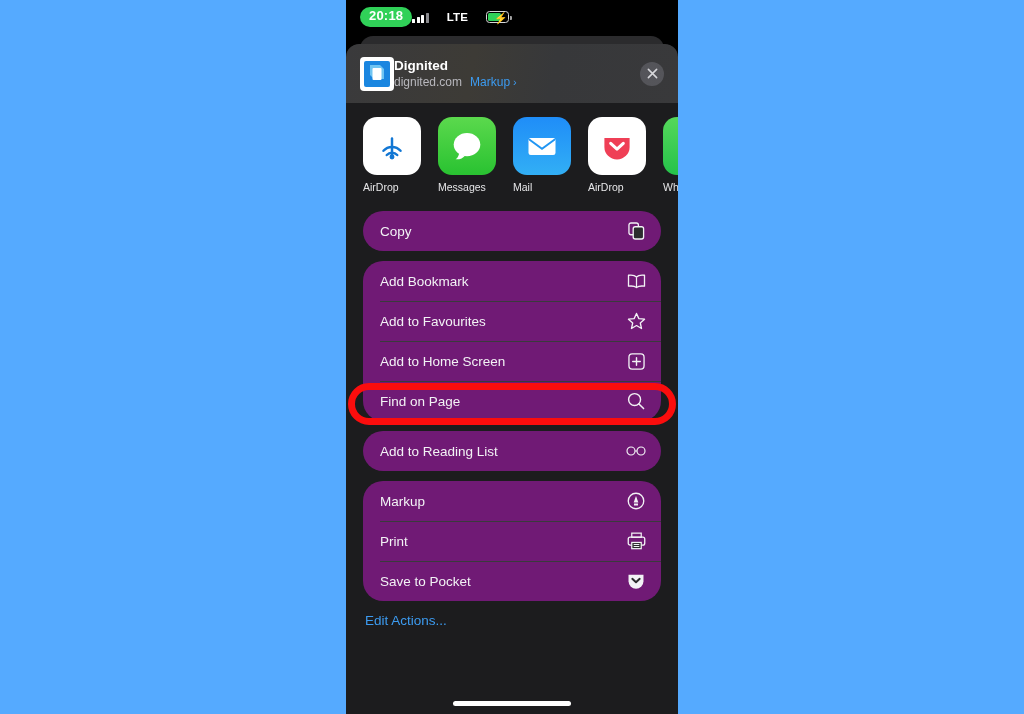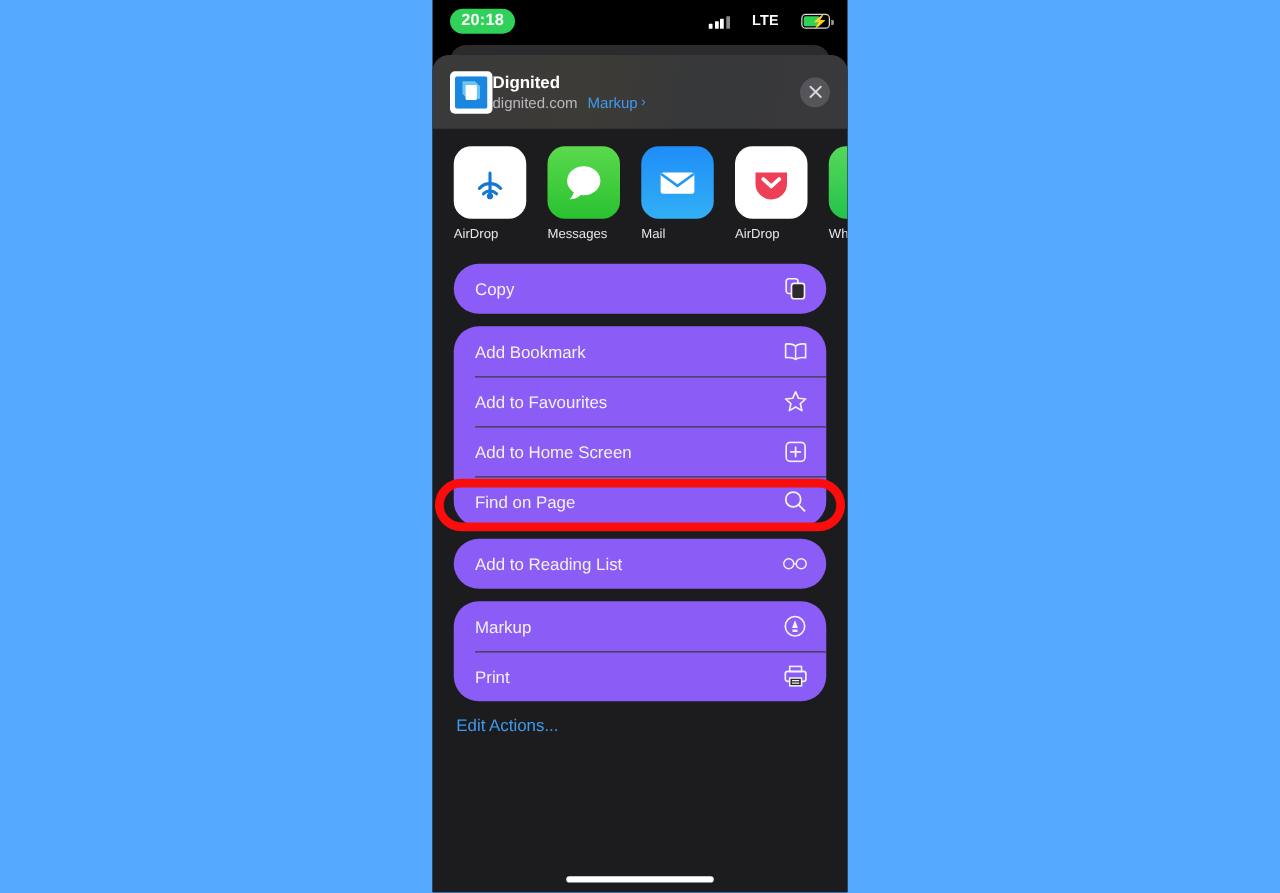--- a/index.html
+++ b/index.html
@@ -26,21 +26,20 @@
     overflow: hidden;
   }
 
   
   #status-bar {
     position: absolute;
     top: 0; left: 0; right: 0;
     height: 34px;
     display: flex;
     align-items: center;
-    justify-content: space-between;
     padding: 0 14px;
     box-sizing: border-box;
     z-index: 40;
   }
   #time-pill {
     background: #30d158;
     color: #ffffff;
     font-size: 13px;
     font-weight: bold;
     border-radius: 11px;
@@ -237,21 +236,21 @@
   .ic-pocket { background: #ffffff; }
   .ic-whatsapp { background: linear-gradient(180deg,#55d85b 0%,#25c24a 100%); }
 
   
   #actions {
     position: relative;
     margin-top: 18px;
     padding: 0 17px;
   }
   .group {
-    background: #8b5cf6;
+    background: #701a75;
     border-radius: 20px;
     overflow: hidden;
     margin-bottom: 10px;
   }
   .row {
     height: 40px;
     display: flex;
     align-items: center;
     padding: 0 15px 0 17px;
     box-sizing: border-box;
@@ -500,20 +499,29 @@
           <span class="row-label">Print</span>
           <span class="row-icon">
             <svg width="19" height="18" viewBox="0 0 20 19" aria-hidden="true">
               <rect x="5" y="1.2" width="10" height="4.4" fill="none" stroke="#f2f2f5" stroke-width="1.3"></rect>
               <rect x="1.3" y="5.4" width="17.4" height="8.4" rx="2" fill="none" stroke="#f2f2f5" stroke-width="1.4"></rect>
               <rect x="5" y="11" width="10" height="6.6" fill="#2c2c2e" stroke="#f2f2f5" stroke-width="1.3"></rect>
               <path d="M7 13.2 H13 M7 15.3 H13" stroke="#f2f2f5" stroke-width="1.1"></path>
             </svg>
           </span>
         </div>
+        <div class="row">
+          <span class="row-label">Save to Pocket</span>
+          <span class="row-icon">
+            <svg width="18" height="18" viewBox="0 0 19 19" aria-hidden="true">
+              <path d="M1.6 2.8 h15.8 v7 a7.9 7.9 0 0 1 -15.8 0 z" fill="#f2f2f5"></path>
+              <path d="M5.6 7.2 L9.5 10.8 L13.4 7.2" fill="none" stroke="#2c2c2e" stroke-width="2.1" stroke-linecap="round" stroke-linejoin="round"></path>
+            </svg>
+          </span>
+        </div>
       </div>
 
       <div id="edit-actions">Edit Actions...</div>
     </div>
 
     <div id="home-indicator"></div>
   </div>
 
   <div id="red-highlight" style="border-color: rgb(251, 13, 13);"></div>
 

